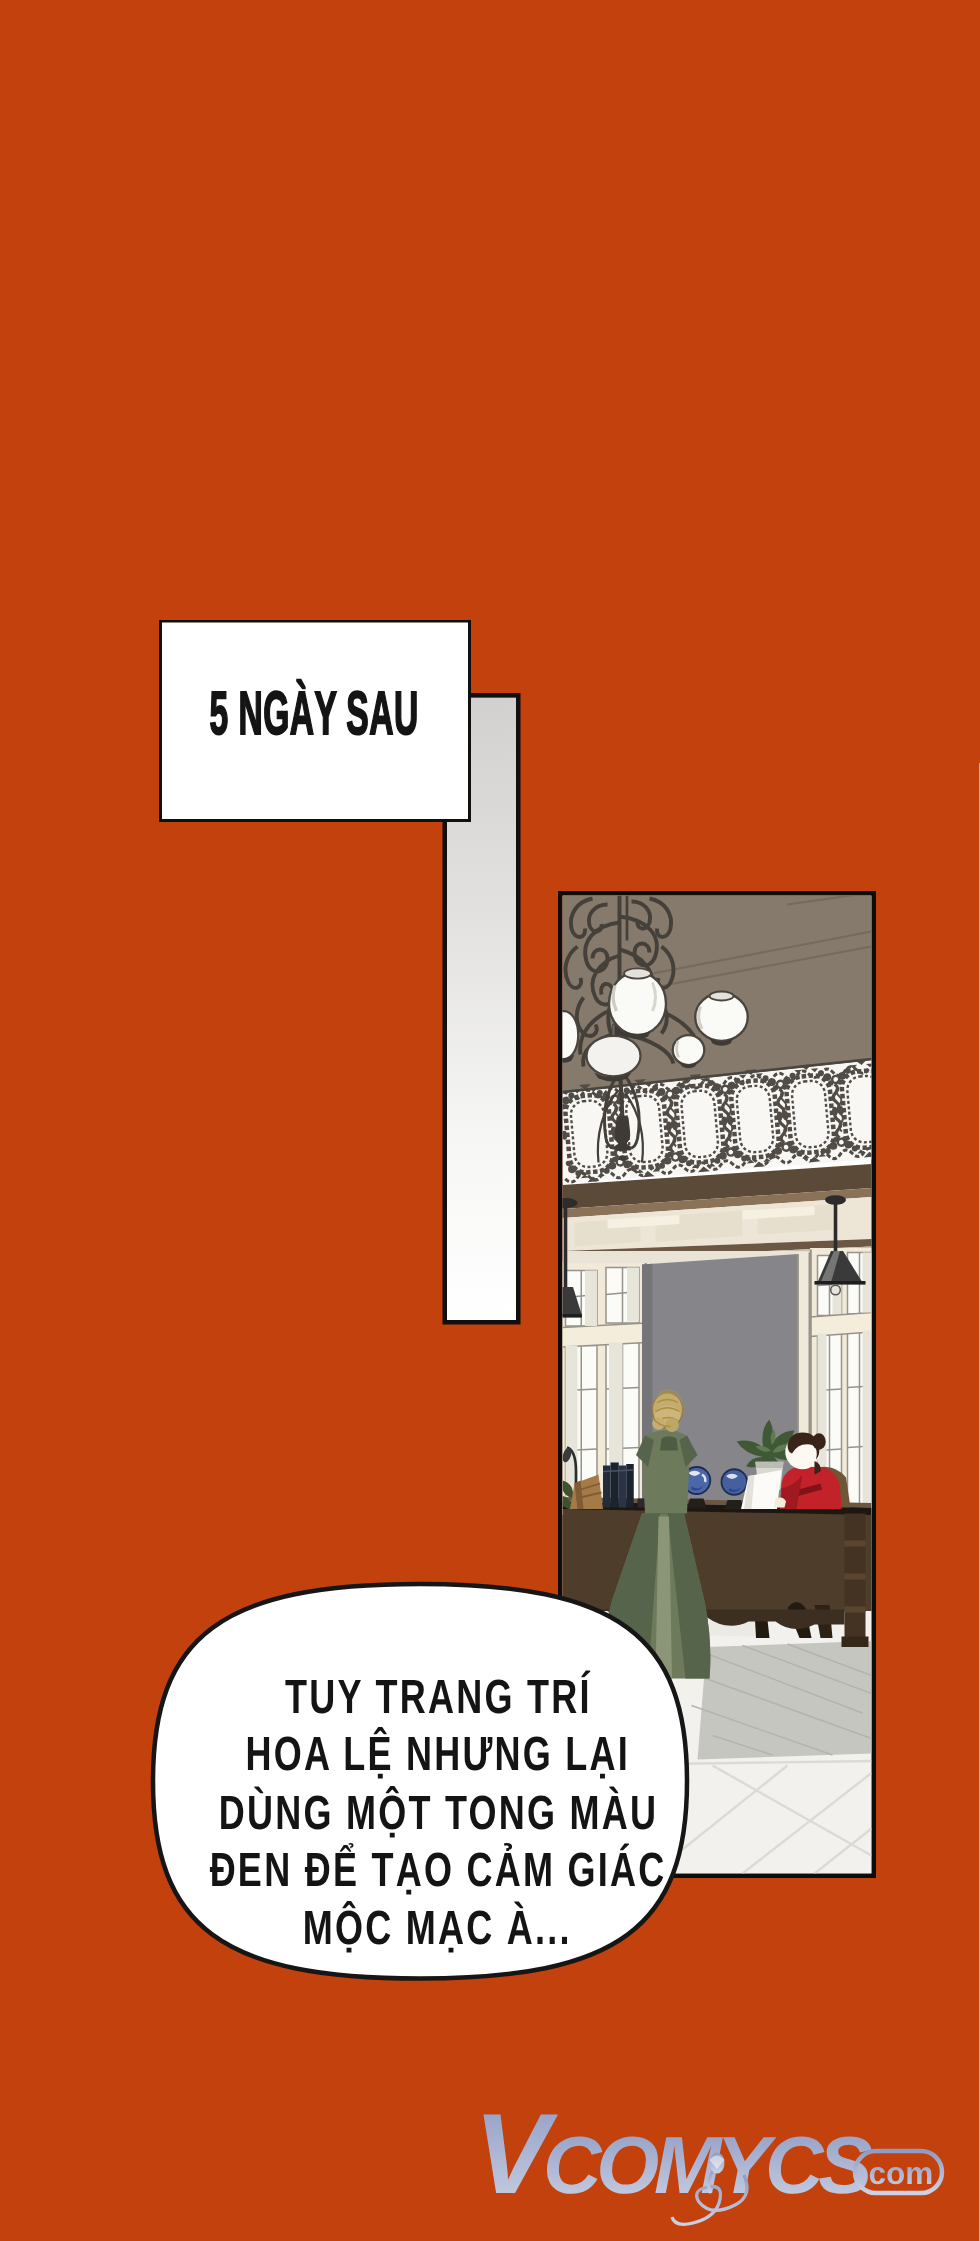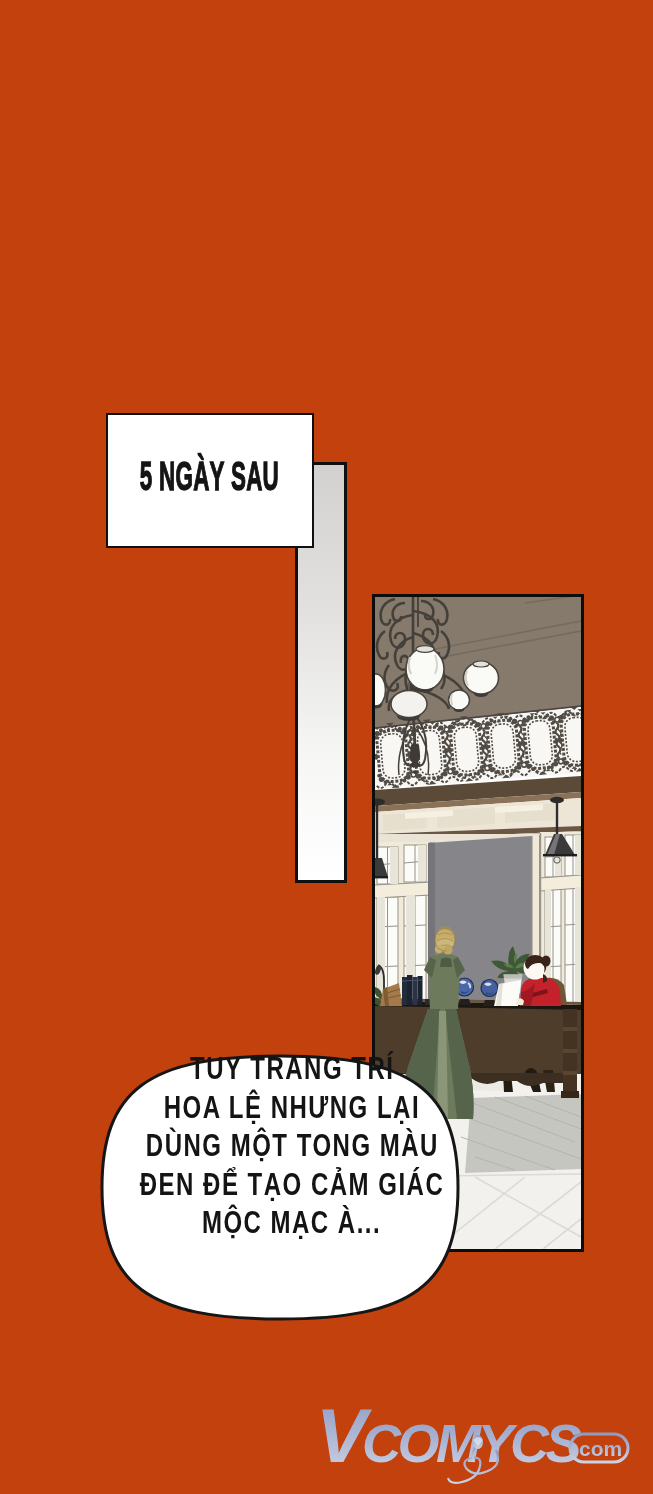--- a/index.html
+++ b/index.html
@@ -363,21 +363,21 @@
 <circle cx="64" cy="352" r="4.2" fill="#c5ae70"></circle>
 <circle cx="73" cy="353" r="4.6" fill="#bda767"></circle>
 <path d="M60 348 q 4 6 12 6" stroke="#a8913f" stroke-width="1" fill="none"></path>
 </g>
 </svg>
 
 <svg class="abs" style="left:98px;top:1053px;" width="364" height="269" viewBox="0 0 364 269">
 <path d="M4 134.5 C4 37.2 50.3 3 182 3 C313.7 3 360 37.2 360 134.5 C360 231.8 313.7 266 182 266 C50.3 266 4 231.8 4 134.5 Z" fill="#ffffff" stroke="#161616" stroke-width="3"></path>
 </svg>
 
-<div class="abs" style="left:113px;top:1049px;width:358px;height:255px;display:flex;flex-direction:column;align-items:center;justify-content:flex-start;font-weight:bold;font-size:32px;color:#141414;line-height:38.5px;letter-spacing:2px;">
+<div class="abs" style="left:113px;top:1049px;width:358px;height:255px;display:flex;flex-direction:column;align-items:center;justify-content:flex-end;font-weight:bold;font-size:32px;color:#141414;line-height:38.5px;letter-spacing:2px;">
 <div style="white-space:nowrap;transform:scaleX(0.75);">TUY TRANG TRÍ</div>
 <div style="white-space:nowrap;transform:scaleX(0.75);">HOA LỆ NHƯNG LẠI</div>
 <div style="white-space:nowrap;transform:scaleX(0.75);">DÙNG MỘT TONG MÀU</div>
 <div style="white-space:nowrap;transform:scaleX(0.75);">ĐEN ĐỂ TẠO CẢM GIÁC</div>
 <div style="white-space:nowrap;transform:scaleX(0.75);">MỘC MẠC À...</div>
 </div>
 
 <svg class="abs" style="left:300px;top:1380px;" width="353" height="114" viewBox="0 0 353 114">
 <defs>
 <linearGradient id="wmg" x1="0" y1="0" x2="0" y2="1">

